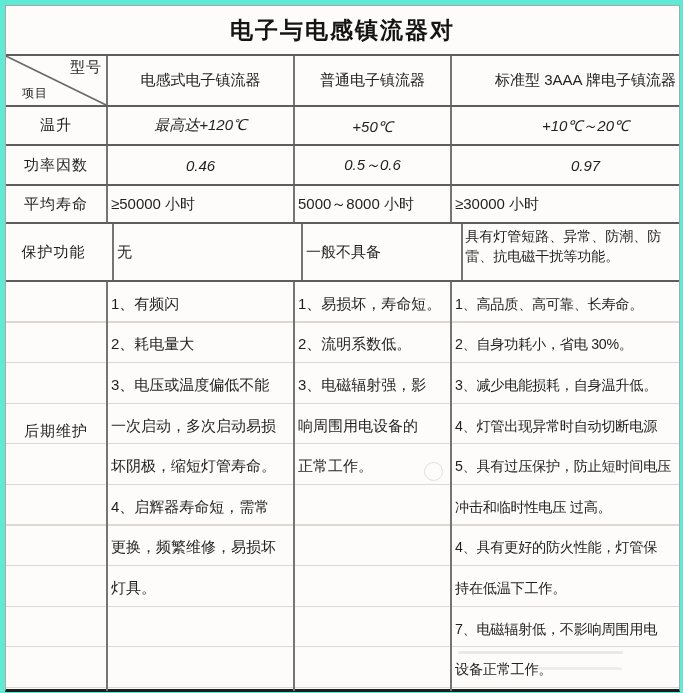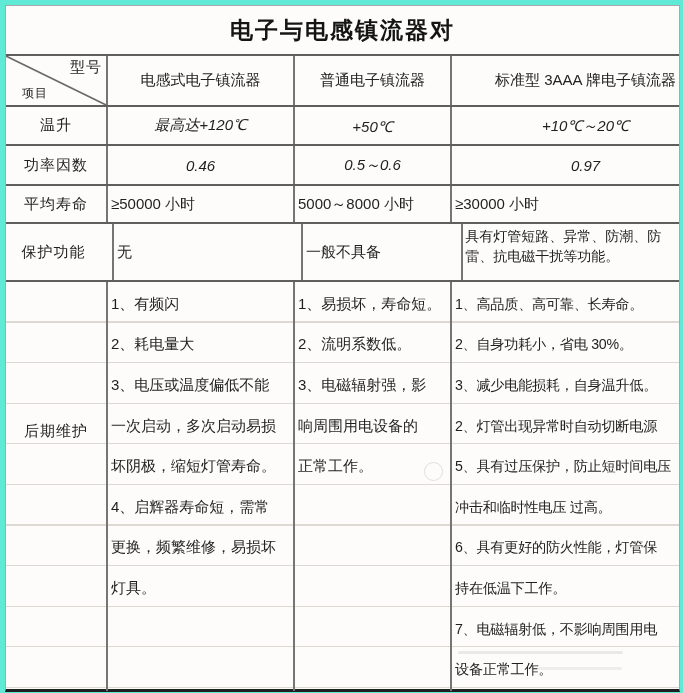--- a/index.html
+++ b/index.html
@@ -134,24 +134,24 @@
         <div class="m-line">2、流明系数低。</div>
         <div class="m-line">3、电磁辐射强，影</div>
         <div class="m-line">响周围用电设备的</div>
         <div class="m-line">正常工作。</div>
       </div>
 
       <div class="cell c3 m-cell m-c3">
         <div class="m-line">1、高品质、高可靠、长寿命。</div>
         <div class="m-line">2、自身功耗小，省电 30%。</div>
         <div class="m-line">3、减少电能损耗，自身温升低。</div>
-        <div class="m-line">2、灯管出现异常时自动切断电源</div>
+        <div class="m-line">4、灯管出现异常时自动切断电源</div>
         <div class="m-line">5、具有过压保护，防止短时间电压</div>
         <div class="m-line">冲击和临时性电压 过高。</div>
-        <div class="m-line">6、具有更好的防火性能，灯管保</div>
+        <div class="m-line">4、具有更好的防火性能，灯管保</div>
         <div class="m-line">持在低温下工作。</div>
         <div class="m-line">7、电磁辐射低，不影响周围用电</div>
         <div class="m-line">设备正常工作。</div>
       </div>
     </div>
 
   </div>
 
   <div class="artifact-circle"></div>
   <div class="smudge1"></div>

